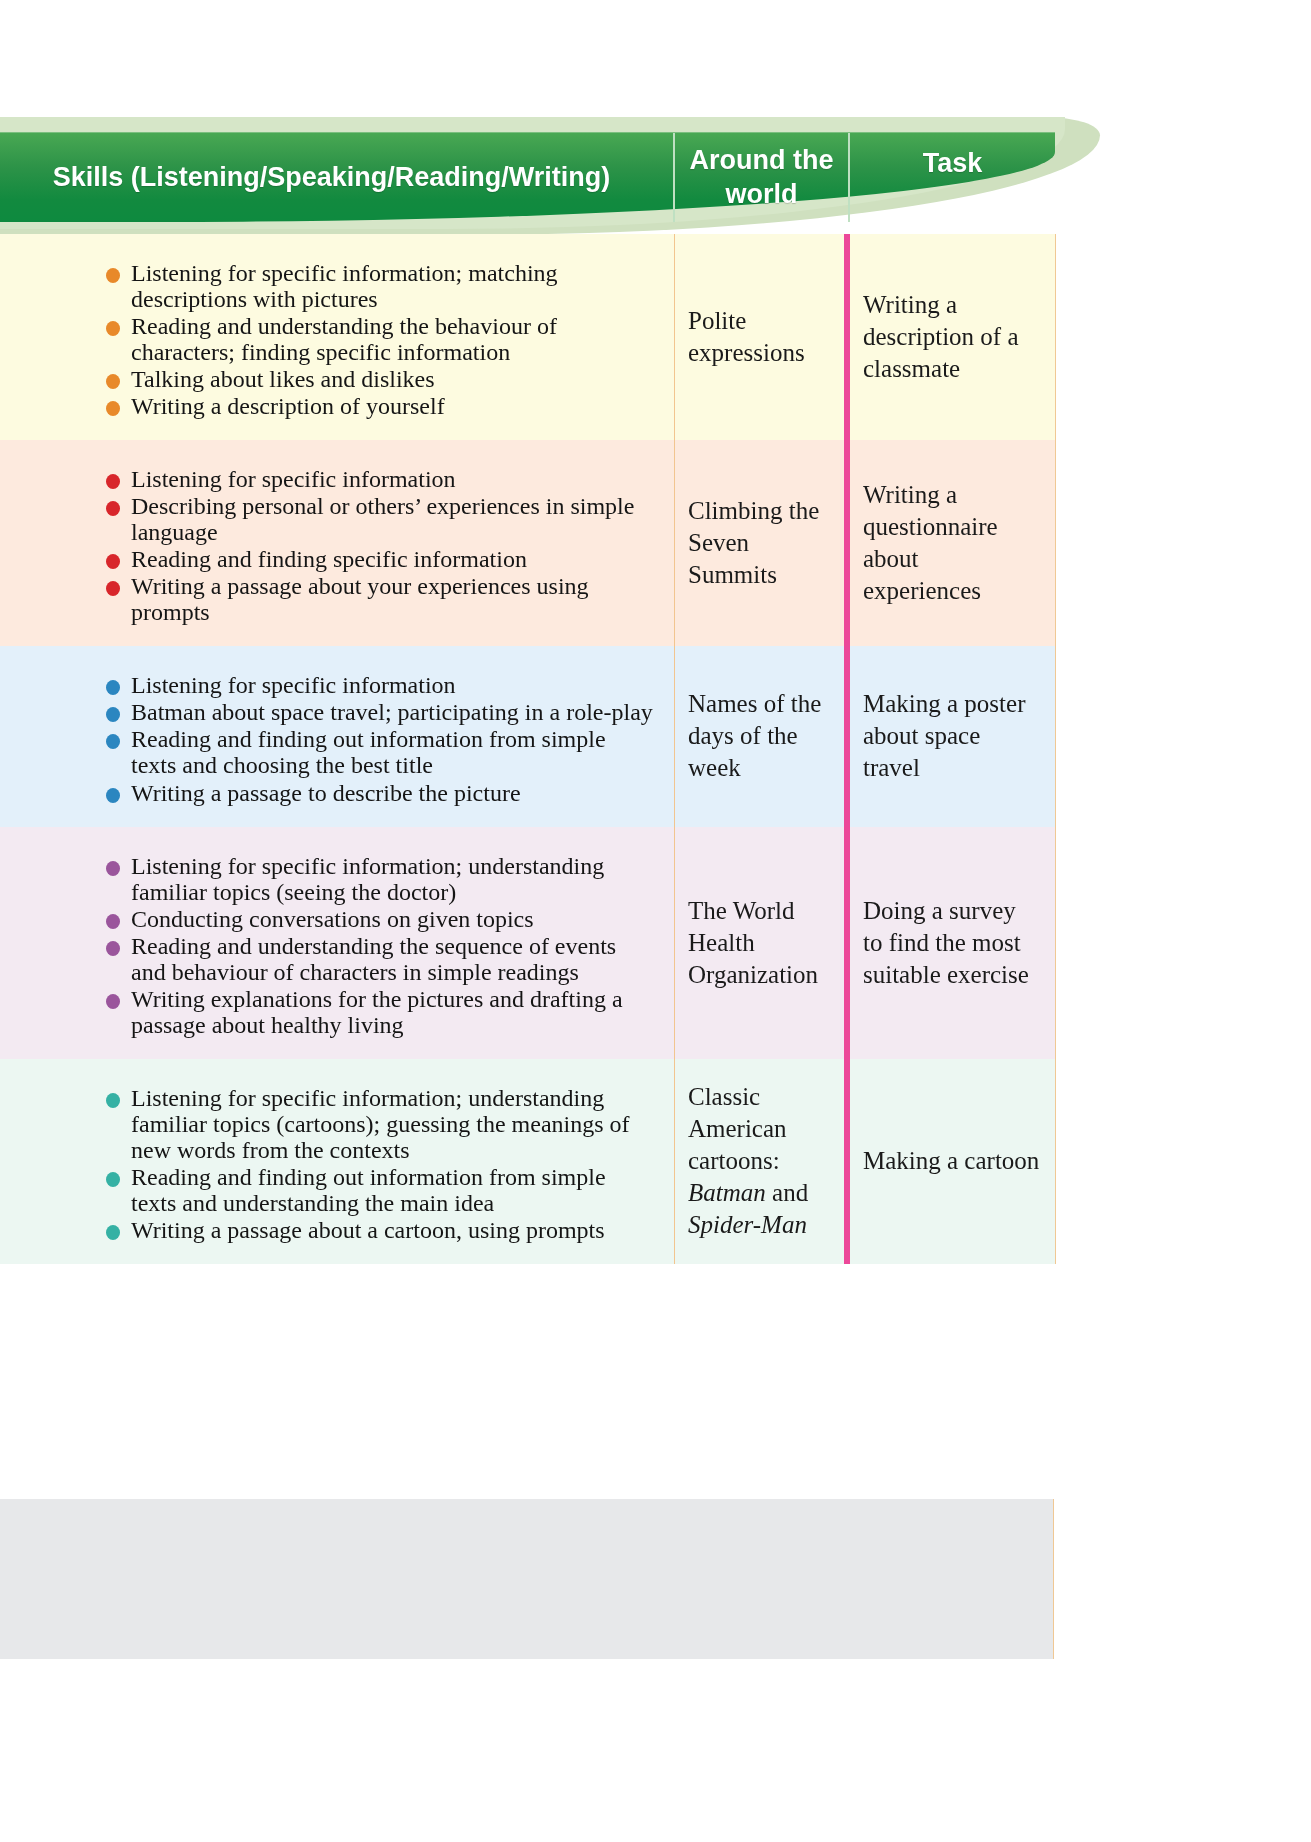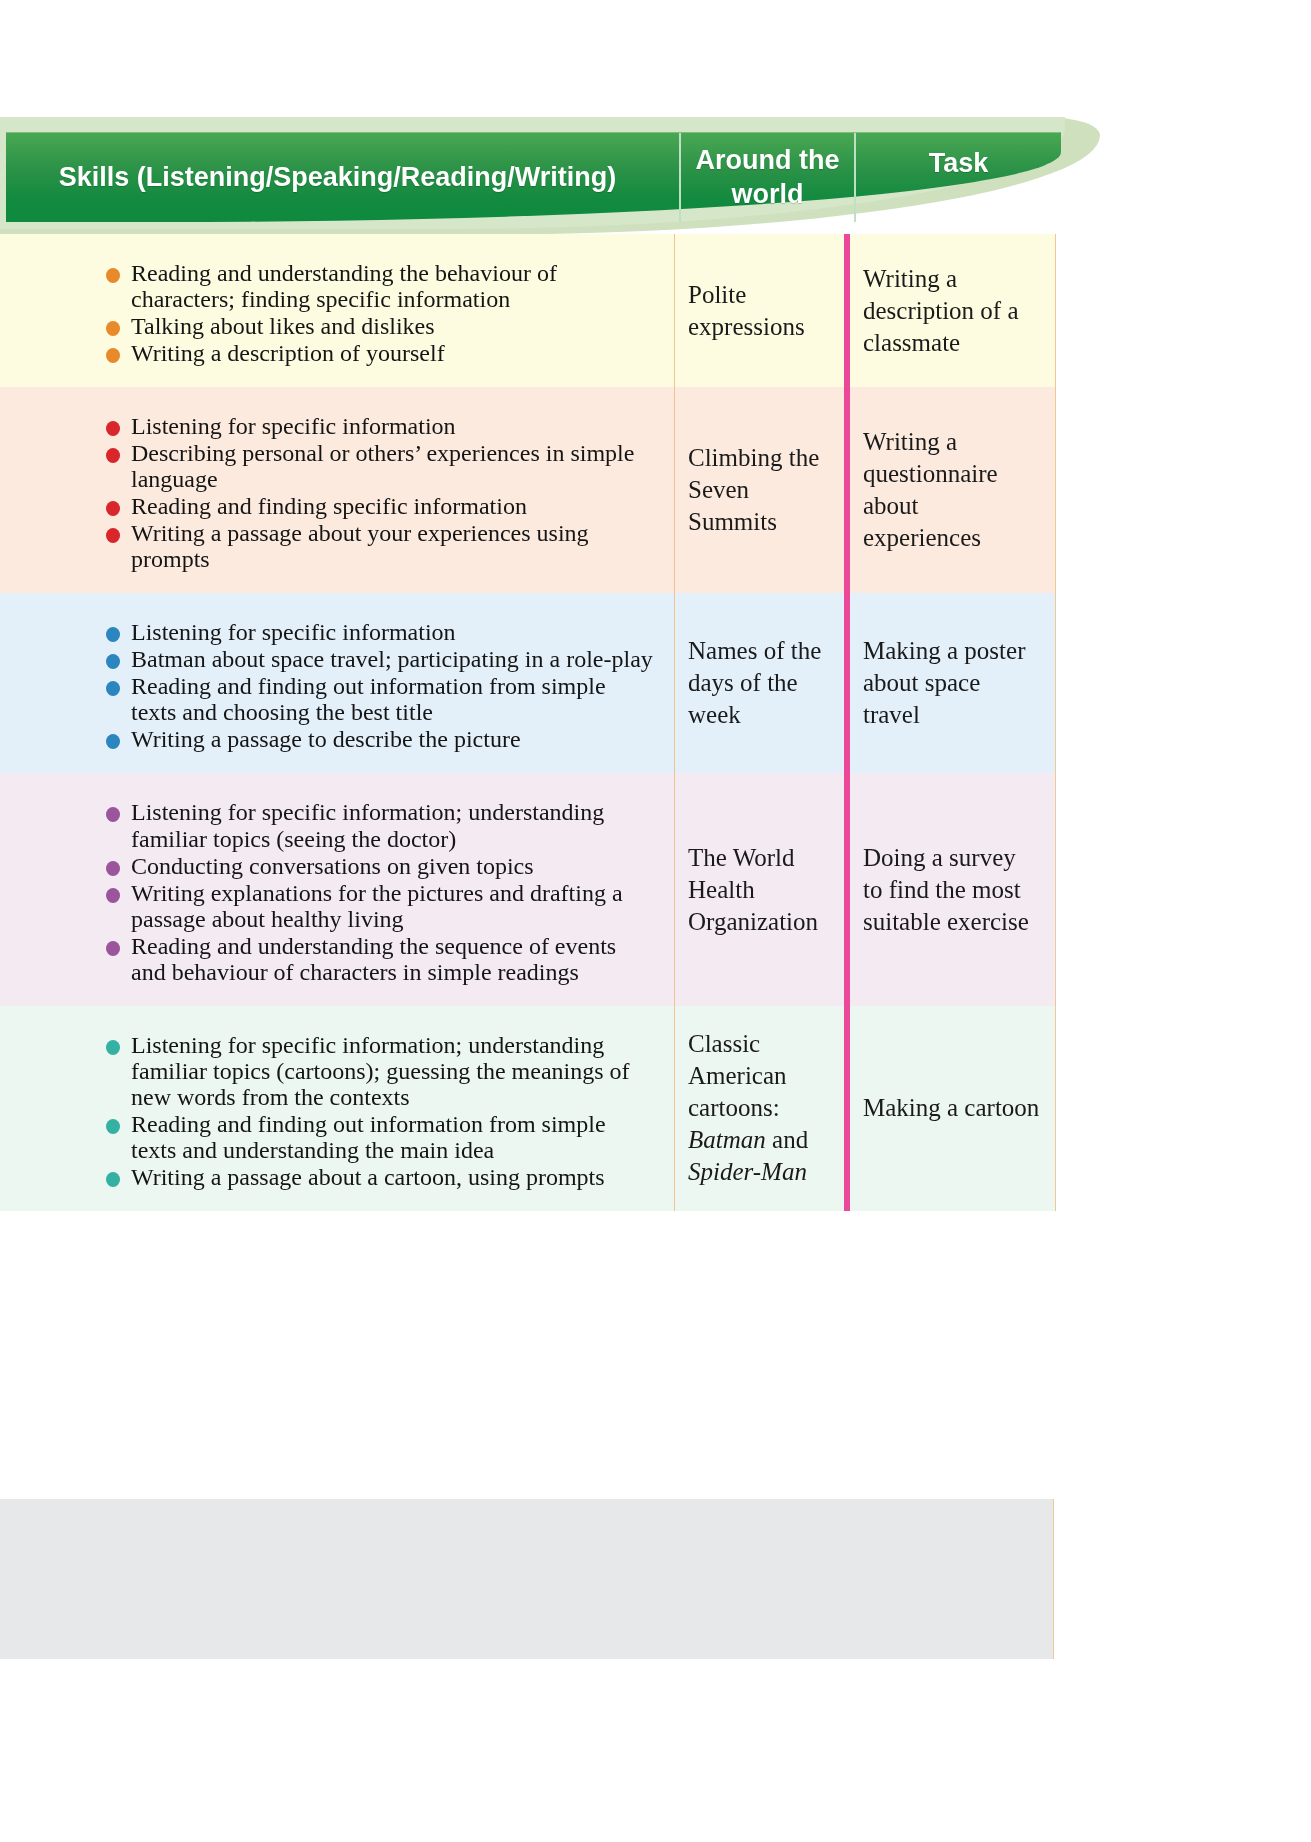--- a/index.html
+++ b/index.html
@@ -56,21 +56,20 @@
     left: 0px;
     top: 15px;
     width: 1055px;
     height: 90px;
     background: linear-gradient(to bottom, #49a853 0%, #2d9348 38%, #128a3f 75%, #0e8a3f 100%);
     border-bottom-right-radius: 900px 70px;
     border-top: 1px solid #7bbf7f;
     box-sizing: border-box;
     display: flex;
     align-items: stretch;
-    margin-left: 6px;
   }
   .header-cell {
     color: #ffffff;
     font-family: "Liberation Sans", "DejaVu Sans", sans-serif;
     font-weight: bold;
     font-size: 27px;
     line-height: 1.25;
     display: flex;
     align-items: center;
     justify-content: center;
@@ -191,20 +190,21 @@
       <div class="header-cell hc-world">Around the world</div>
       <div class="header-cell hc-task">Task</div>
     </div>
   </div>
 
   <div class="table">
 
     <div class="row r0">
       <div class="col-skills">
         <ul class="bullets" style="--bullet:#e8892a">
+          <li>Listening for specific information; matching descriptions with pictures</li>
           <li>Reading and understanding the behaviour of characters; finding specific information</li>
           <li>Talking about likes and dislikes</li>
           <li>Writing a description of yourself</li>
         </ul>
       </div>
       <div class="col-world">
         <div class="cell-text">Polite expressions</div>
       </div>
       <div class="col-task">
         <div class="cell-text">Writing a description of a classmate</div>
@@ -243,22 +243,22 @@
       <div class="col-task">
         <div class="cell-text">Making a poster about space travel</div>
       </div>
     </div>
 
     <div class="row r3">
       <div class="col-skills">
         <ul class="bullets" style="--bullet:#9a559c">
           <li>Listening for specific information; understanding familiar topics (seeing the doctor)</li>
           <li>Conducting conversations on given topics</li>
+          <li>Reading and understanding the sequence of events and behaviour of characters in simple readings</li>
           <li>Writing explanations for the pictures and drafting a passage about healthy living</li>
-          <li>Reading and understanding the sequence of events and behaviour of characters in simple readings</li>
         </ul>
       </div>
       <div class="col-world">
         <div class="cell-text">The World Health Organization</div>
       </div>
       <div class="col-task">
         <div class="cell-text">Doing a survey to find the most suitable exercise</div>
       </div>
     </div>
 

